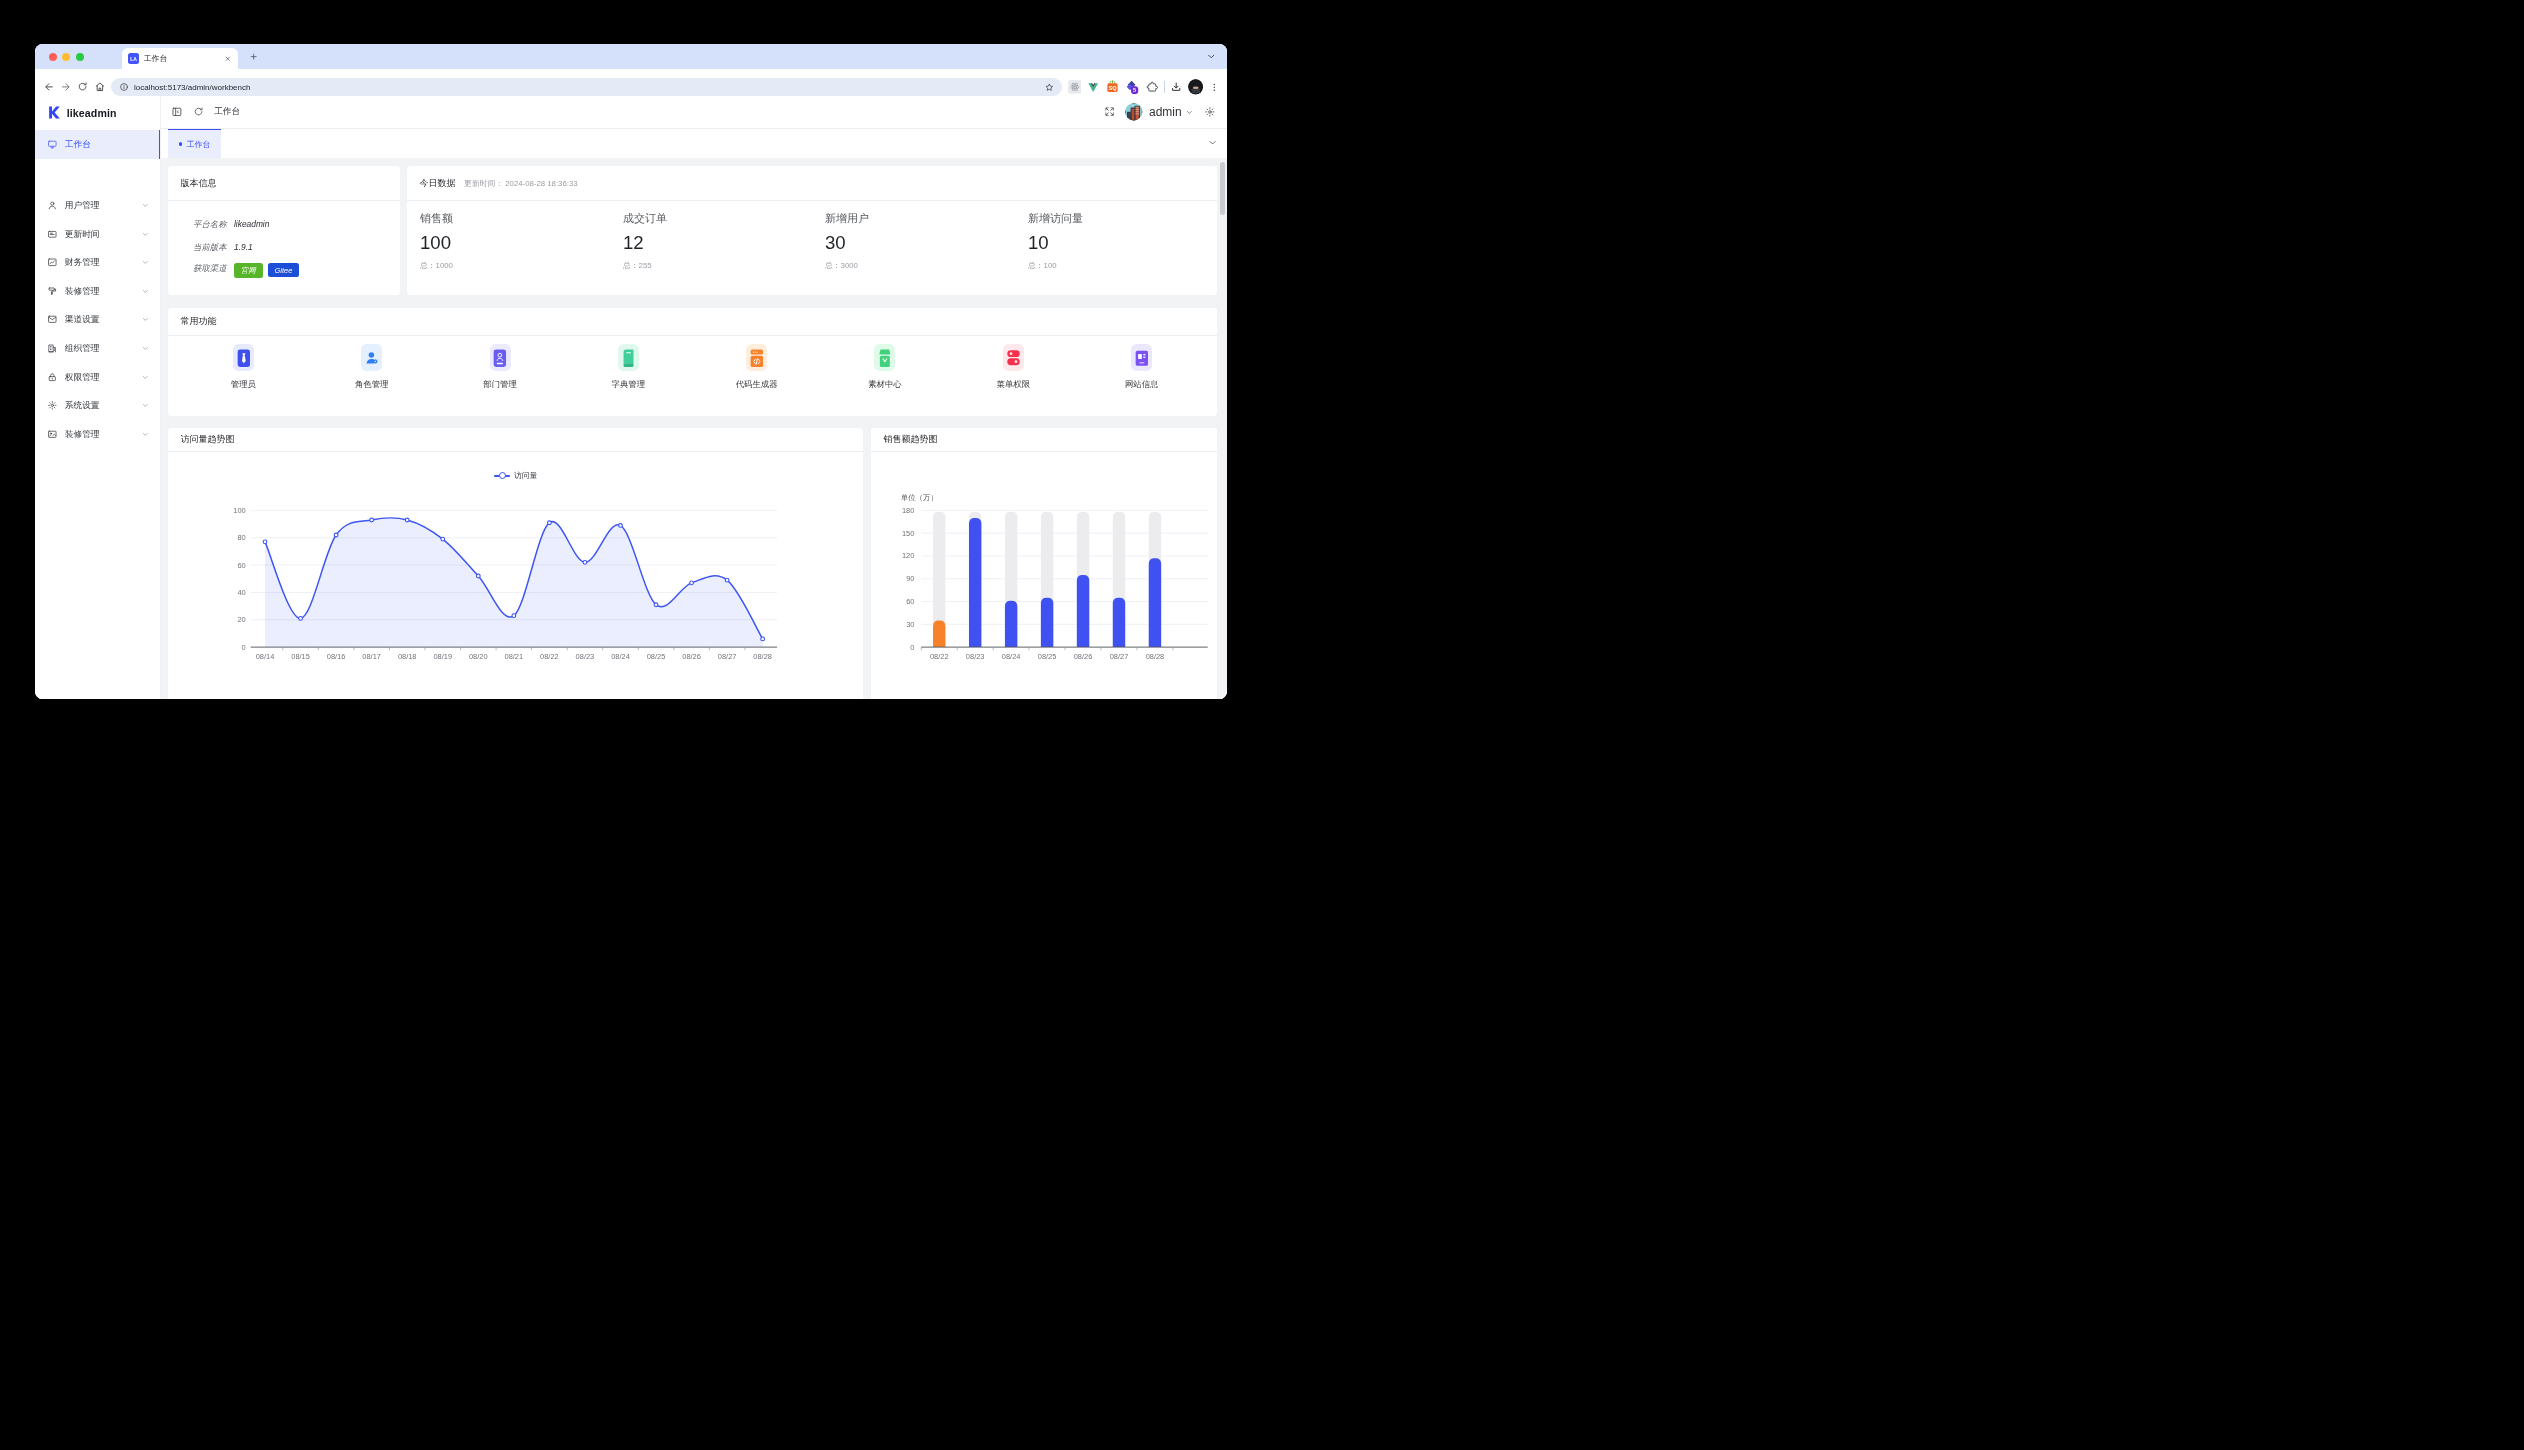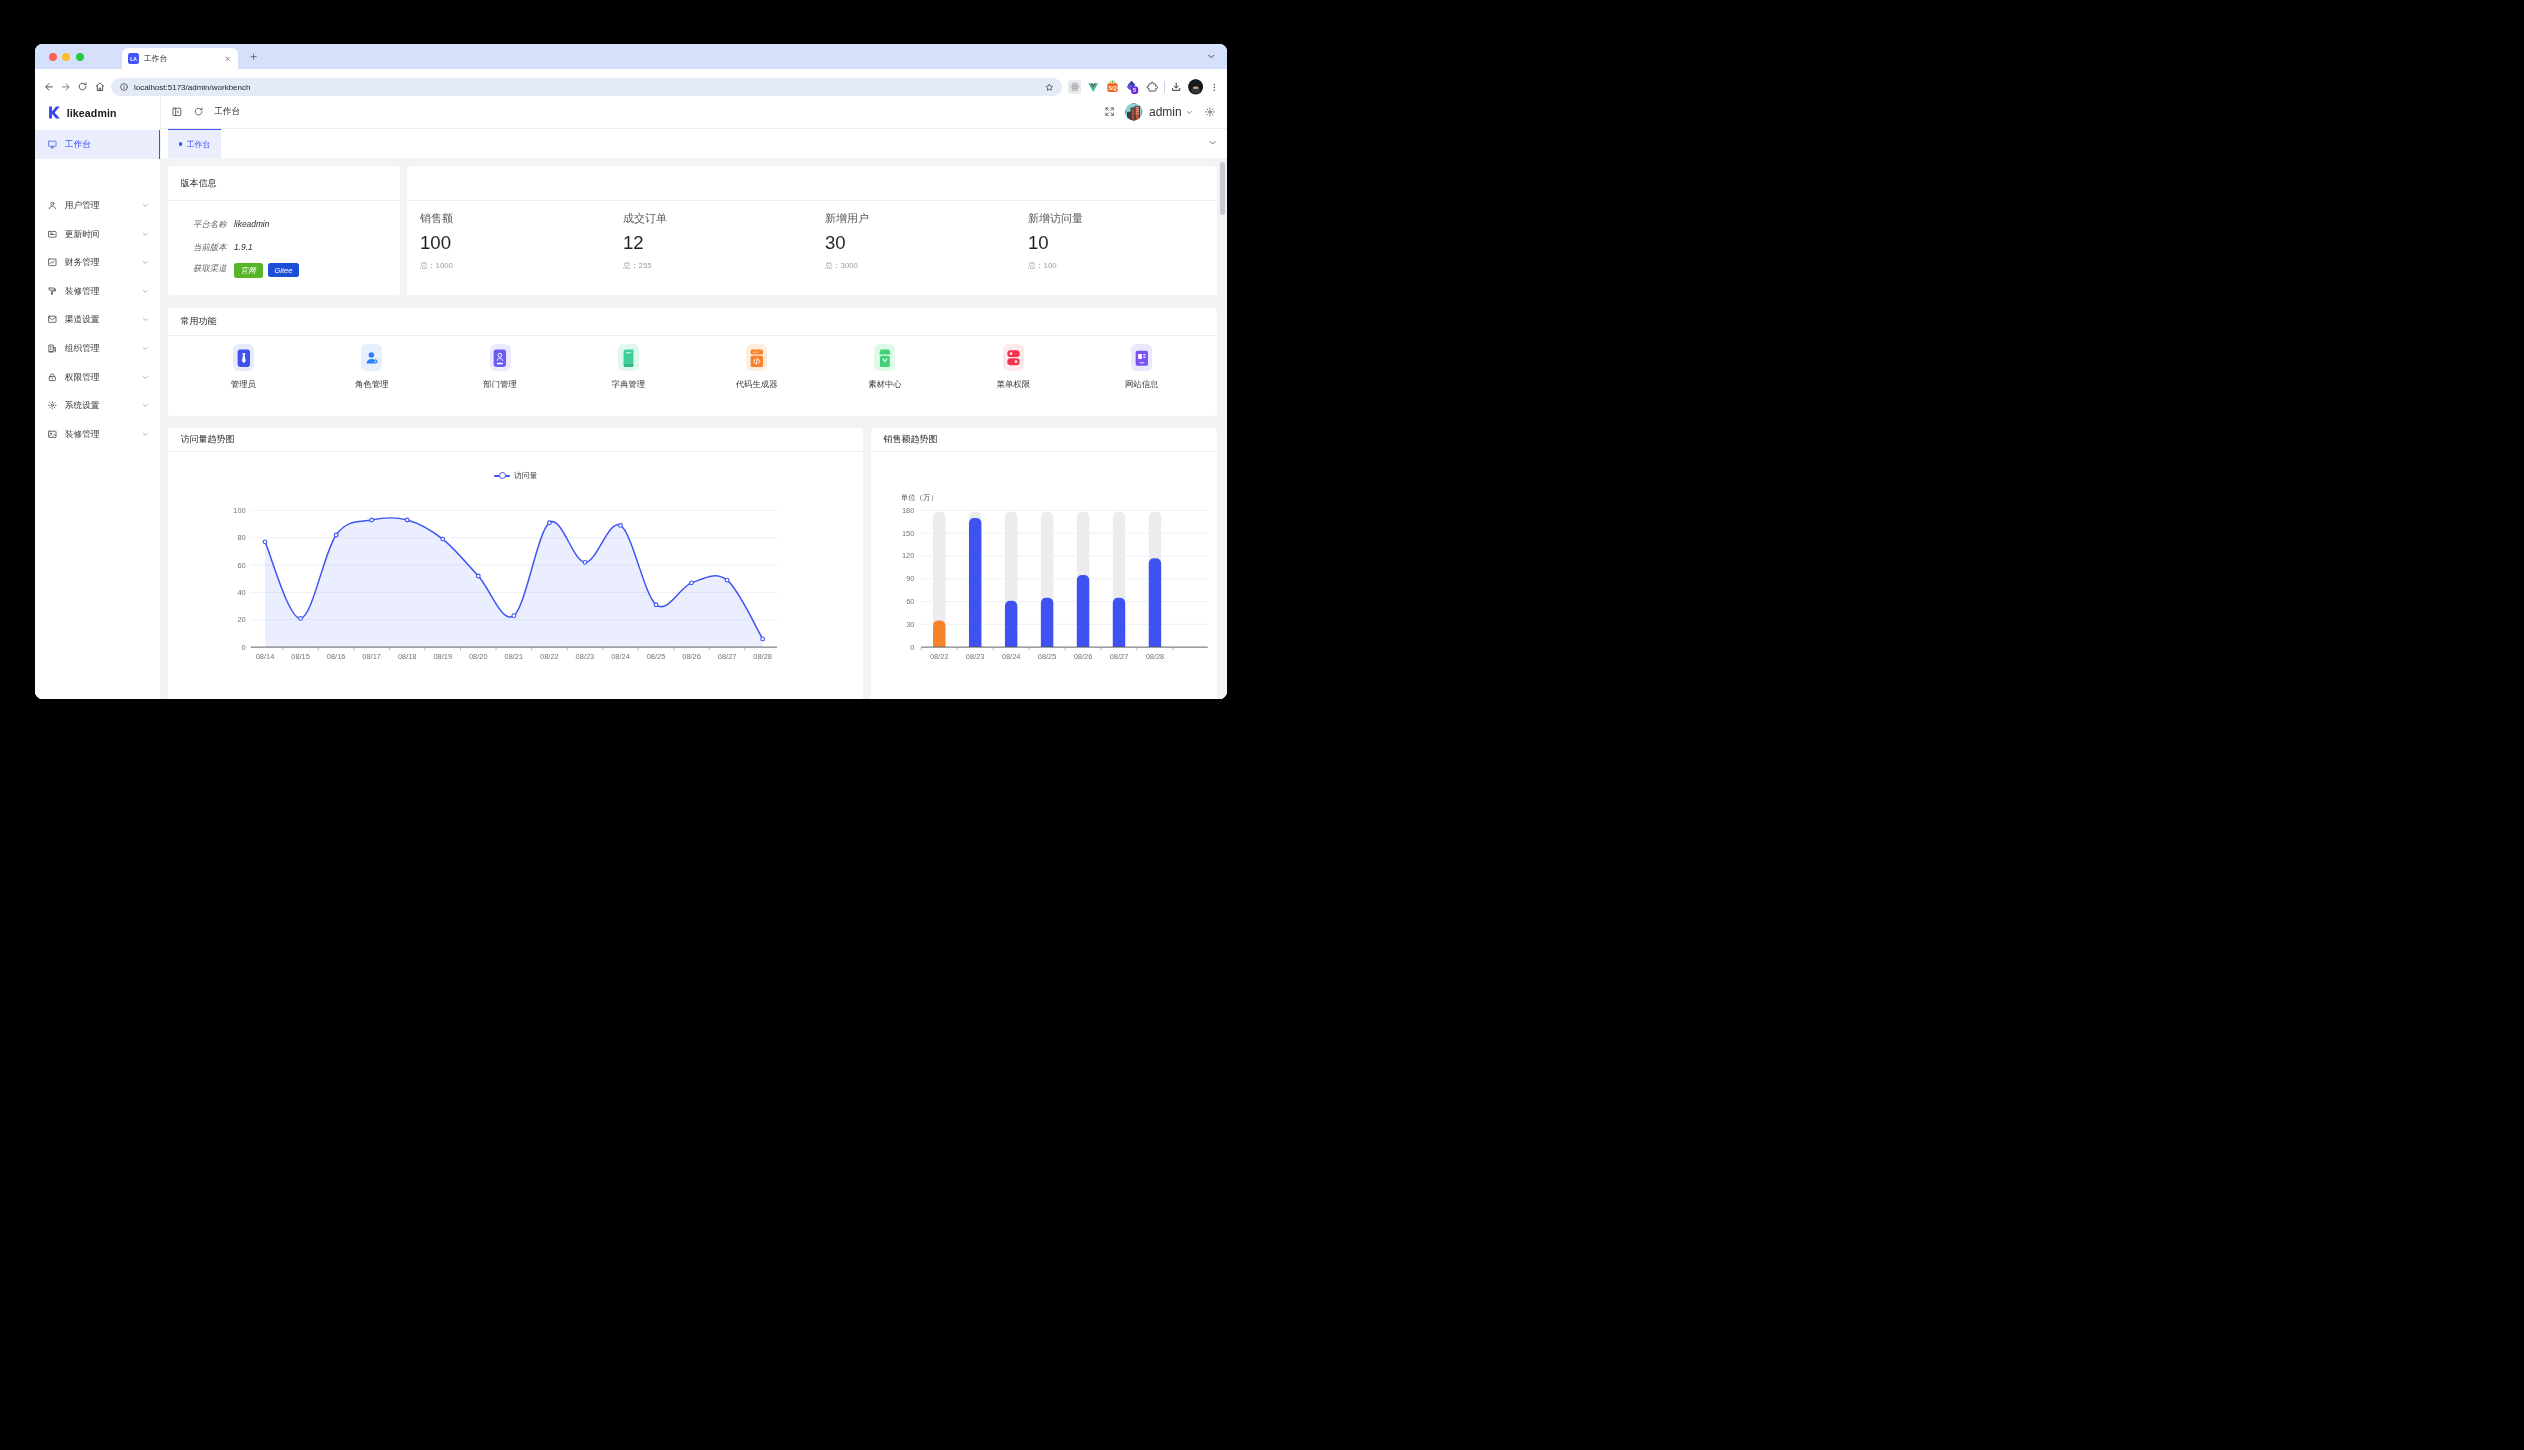--- a/index.html
+++ b/index.html
@@ -397,20 +397,24 @@
               <span class="vval">1.9.1</span>
           </div>
           <div class="vrow" style="top:97px">
             <span class="vlabel">获取渠道</span>
             <span class="chbtn" style="background:#57b52a">官网</span>
             <span class="chbtn" style="background:#1d4ed8">Gitee</span>
           </div>
         </div>
 
         <div class="card" style="left:247px;top:8px;width:810px;height:129px">
+          <div class="card-h" style="height:34px">
+            <span class="card-title">今日数据</span>
+            <span class="upd"><span>更新时间：</span> <span>2024-08-28 18:36:33</span></span>
+          </div>
           <div class="hdiv" style="top:34px"></div>
           <div class="stat" style="left:13px">
             <div class="slabel">销售额</div>
             <div class="sval">100</div>
             <div class="stot">总：1000</div>
           </div>
           <div class="stat" style="left:216px">
             <div class="slabel">成交订单</div>
             <div class="sval">12</div>
             <div class="stot">总：255</div>

